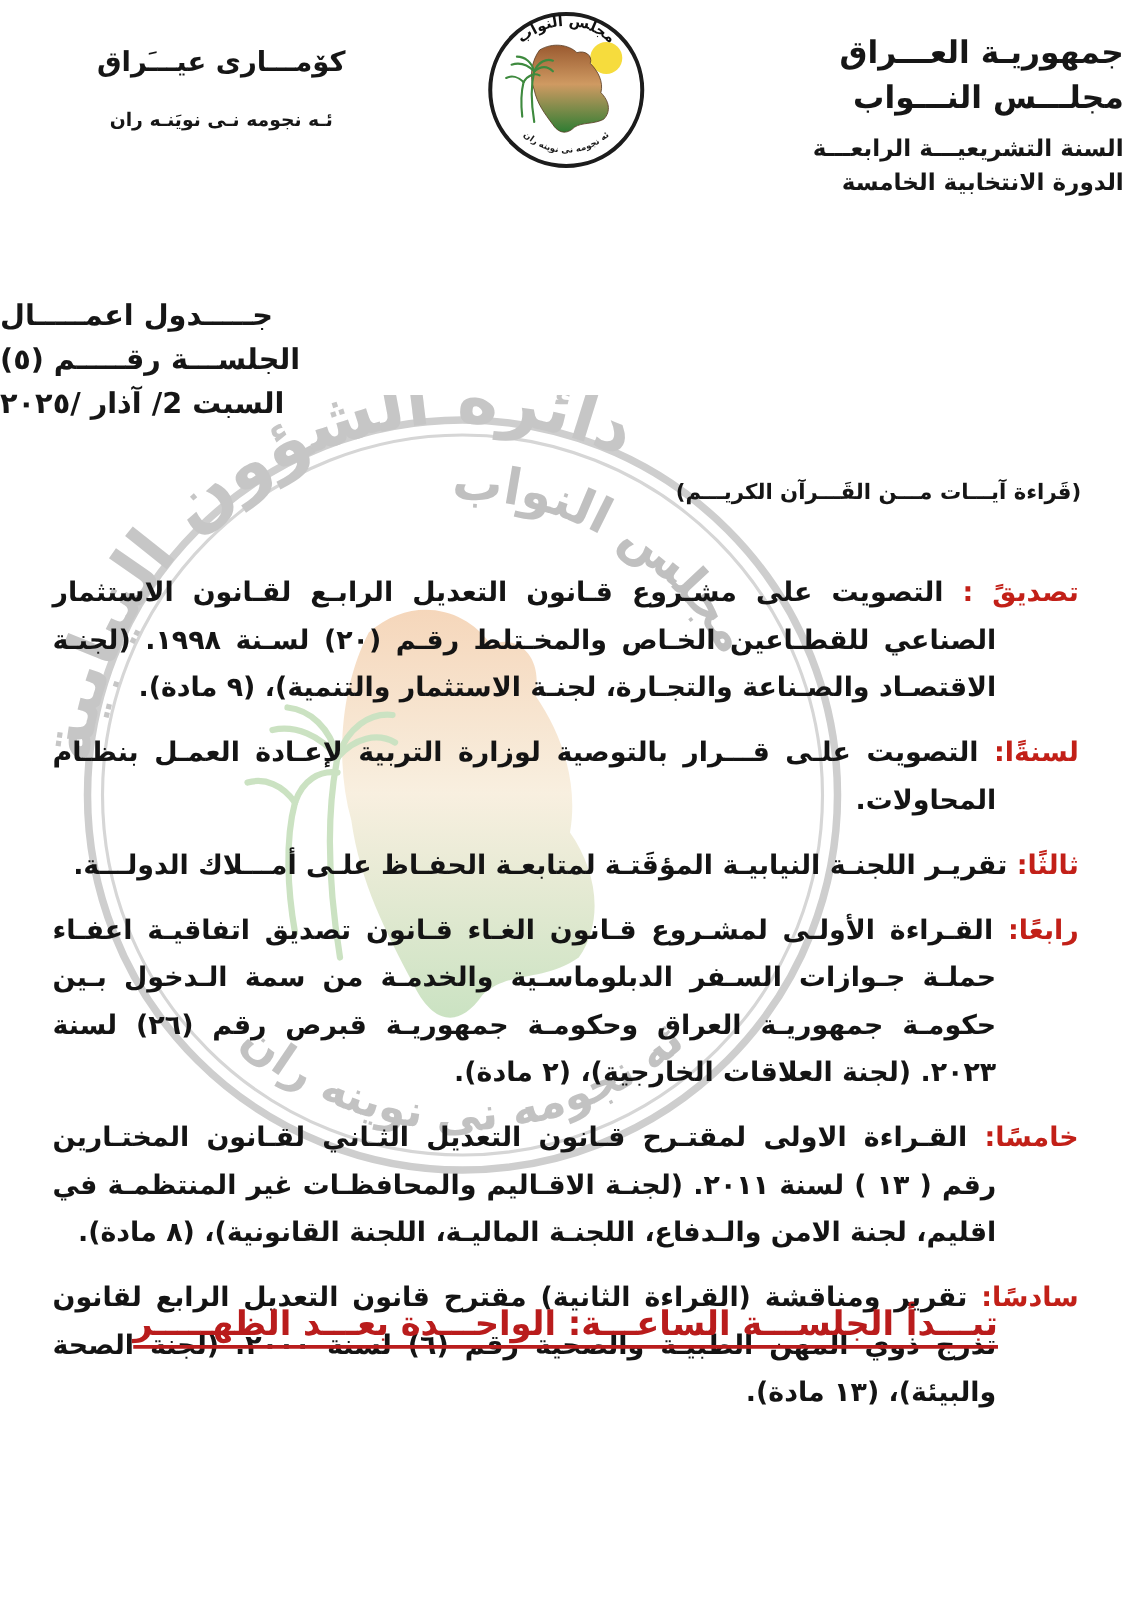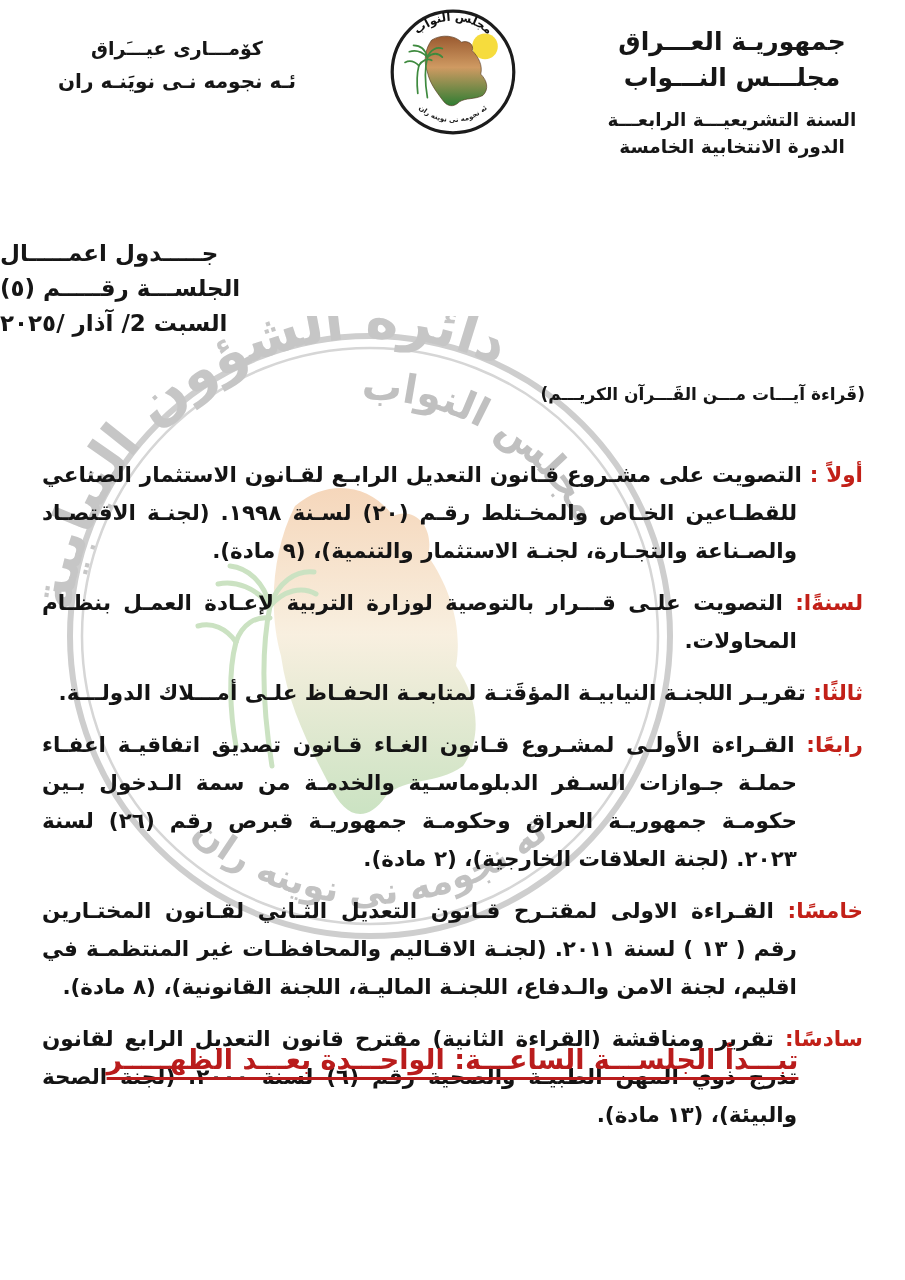--- a/index.html
+++ b/index.html
@@ -18,30 +18,30 @@
     position:absolute;
     left:40px;top:316px;
     width:660px;height:655px;
     z-index:0;
     pointer-events:none;
   }
   
   .content{position:relative;z-index:1;}
   .header-right{
     position:absolute;top:24px;right:6px;width:334px;
-    text-align:center;font-weight:bold;
+    text-align:right;font-weight:bold;
   }
   .header-right .big{font-size:25px;line-height:1.45;letter-spacing:.5px;}
   .header-right .small{margin-top:9px;font-size:18.5px;line-height:1.5;}
   .header-left{
     position:absolute;top:34px;left:24px;width:306px;
     text-align:center;font-weight:bold;
   }
-  .header-left .k1{font-size:19px;line-height:1.5;text-align:center;}
-  .header-left .k2{font-size:20px;line-height:1.8;}
+  .header-left .k1{font-size:22px;line-height:1.5;text-align:center;}
+  .header-left .k2{font-size:15px;line-height:1.8;margin-top:16px;}
   .logo{
     position:absolute;top:8px;left:50%;margin-left:-64px;
     width:128px;height:128px;
   }
   
   .title-block{
     position:absolute;top:236px;left:0;right:0;
     text-align:left;font-weight:bold;
     font-size:23px;line-height:35px;
   }
@@ -164,21 +164,21 @@
 
     <div class="title-block">
       <div>جـــــدول اعمـــــال</div>
       <div>الجلســـة رقـــــم (٥)</div>
       <div>السبت 2/ آذار /٢٠٢٥</div>
     </div>
 
     <div class="quran-line">(قَراءة آيـــات مـــن القَـــرآن الكريـــم)</div>
 
     <div class="items">
-      <p class="item"><span class="label">أولاً :</span> <span>التصويت على مشـروع قـانون التعديل الرابـع لقـانون الاستثمار الصناعي للقطـاعين الخـاص والمخـتلط رقـم (٢٠) لسـنة ١٩٩٨. (لجنـة الاقتصـاد والصـناعة والتجـارة، لجنـة الاستثمار والتنمية)، (٩ مادة).</span></p>
+      <p class="item"><span class="label">تصديقً :</span> <span>التصويت على مشـروع قـانون التعديل الرابـع لقـانون الاستثمار الصناعي للقطـاعين الخـاص والمخـتلط رقـم (٢٠) لسـنة ١٩٩٨. (لجنـة الاقتصـاد والصـناعة والتجـارة، لجنـة الاستثمار والتنمية)، (٩ مادة).</span></p>
       <p class="item"><span class="label">لسنةًا:</span> <span>التصويت علـى قـــرار بالتوصية لوزارة التربية لإعـادة العمـل بنظـام المحاولات.</span></p>
       <p class="item"><span class="label">ثالثًا:</span> <span>تقريـر اللجنـة النيابيـة المؤقَتـة لمتابعـة الحفـاظ علـى أمـــلاك الدولـــة.</span></p>
       <p class="item"><span class="label">رابعًا:</span> <span>القـراءة الأولـى لمشـروع قـانون الغـاء قـانون تصديق اتفاقيـة اعفـاء حملـة جـوازات السـفر الدبلوماسـية والخدمـة من سمة الـدخول بـين حكومـة جمهوريـة العراق وحكومـة جمهوريـة قبرص رقم (٢٦) لسنة ٢٠٢٣. (لجنة العلاقات الخارجية)، (٢ مادة).</span></p>
       <p class="item"><span class="label">خامسًا:</span> <span>القـراءة الاولى لمقتـرح قـانون التعديل الثـاني لقـانون المختـارين رقم ( ١٣ ) لسنة ٢٠١١. (لجنـة الاقـاليم والمحافظـات غير المنتظمـة في اقليم، لجنة الامن والـدفاع، اللجنـة الماليـة، اللجنة القانونية)، (٨ مادة).</span></p>
       <p class="item"><span class="label">سادسًا:</span> <span>تقرير ومناقشة (القراءة الثانية) مقترح قانون التعديل الرابع لقانون تدرج ذوي المهن الطبيـة والصحية رقم (٦) لسنة ٢٠٠٠. (لجنة الصحة والبيئة)، (١٣ مادة).</span></p>
     </div>
 
     <div class="footer-line">تبـــدأ الجلســـة الساعـــة: الواحـــدة بعـــد الظهـــــر</div>
 
   </div>

